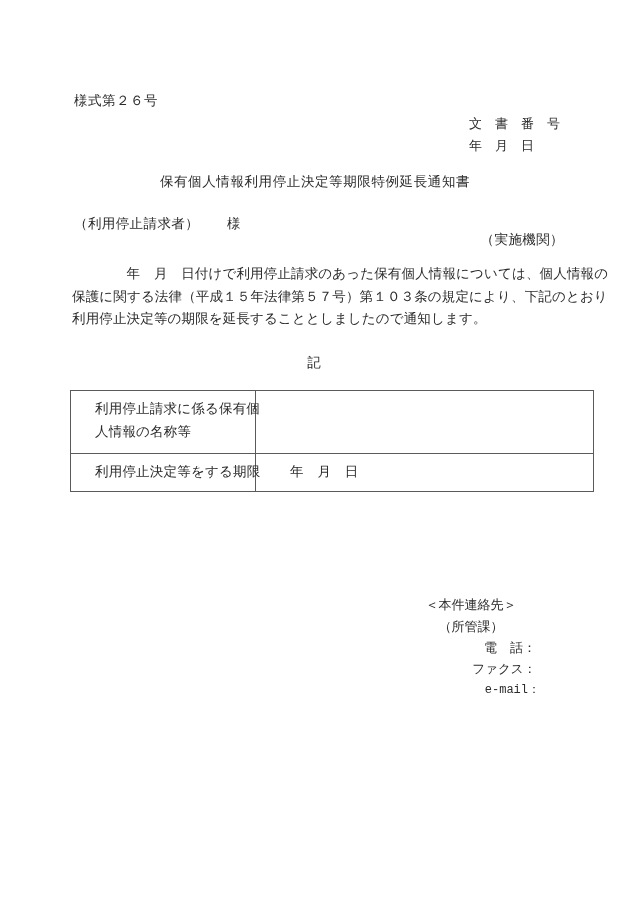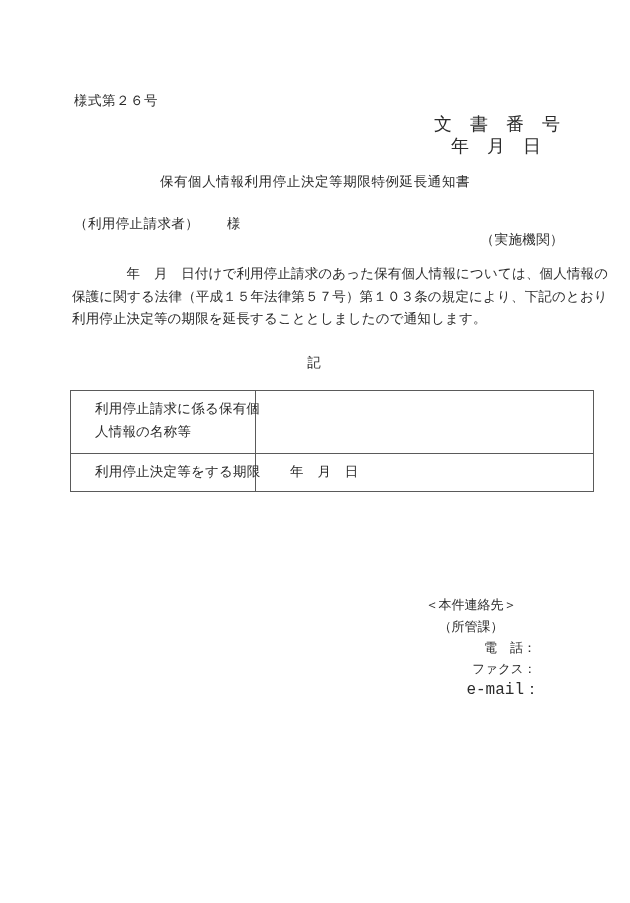--- a/index.html
+++ b/index.html
@@ -25,22 +25,22 @@
   .form-no {
     left: 74px;
     top: 92px;
     font-size: 13.5px;
     letter-spacing: 0.5px;
   }
 
   .header-right {
     right: 70px;
     top: 113px;
-    text-align: center;
-    font-size: 18px;
+    text-align: left;
+    font-size: 13px;
     line-height: 22px;
     margin-left: 32px;
   }
   .header-right .line { display: block; white-space: pre; }
   .header-right .line.date { padding-right: 2px; }
 
   .doc-title {
     left: 0;
     right: 0;
     top: 173px;
@@ -125,21 +125,21 @@
     text-align: center;
   }
   .contact .ln.tel,
   .contact .ln.fax,
   .contact .ln.mail {
     text-align: right;
     padding-right: 26px;
   }
   .contact .ln.mail {
     font-family: "Liberation Mono", "DejaVu Sans Mono", monospace;
-    font-size: 16px;
+    font-size: 12px;
     padding-right: 22px;
   }
   .contact .ln.fax {
     font-family: "Liberation Sans", "DejaVu Sans", sans-serif;
     font-size: 12.5px;
     padding-right: 26px;
   }
 </style>
 </head>
 <body>

